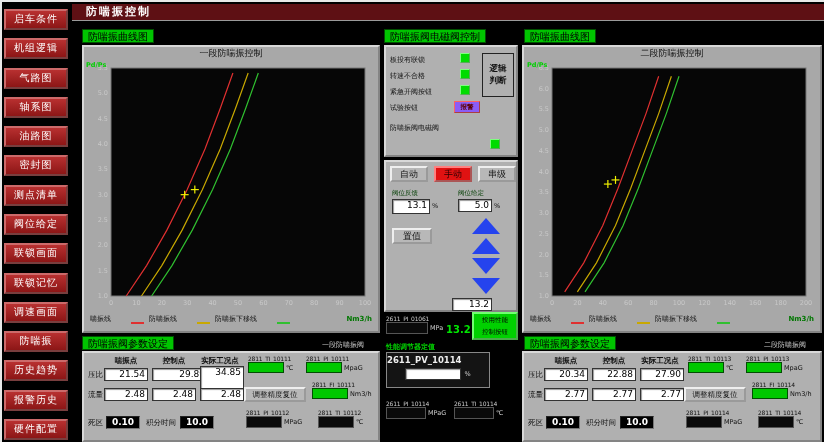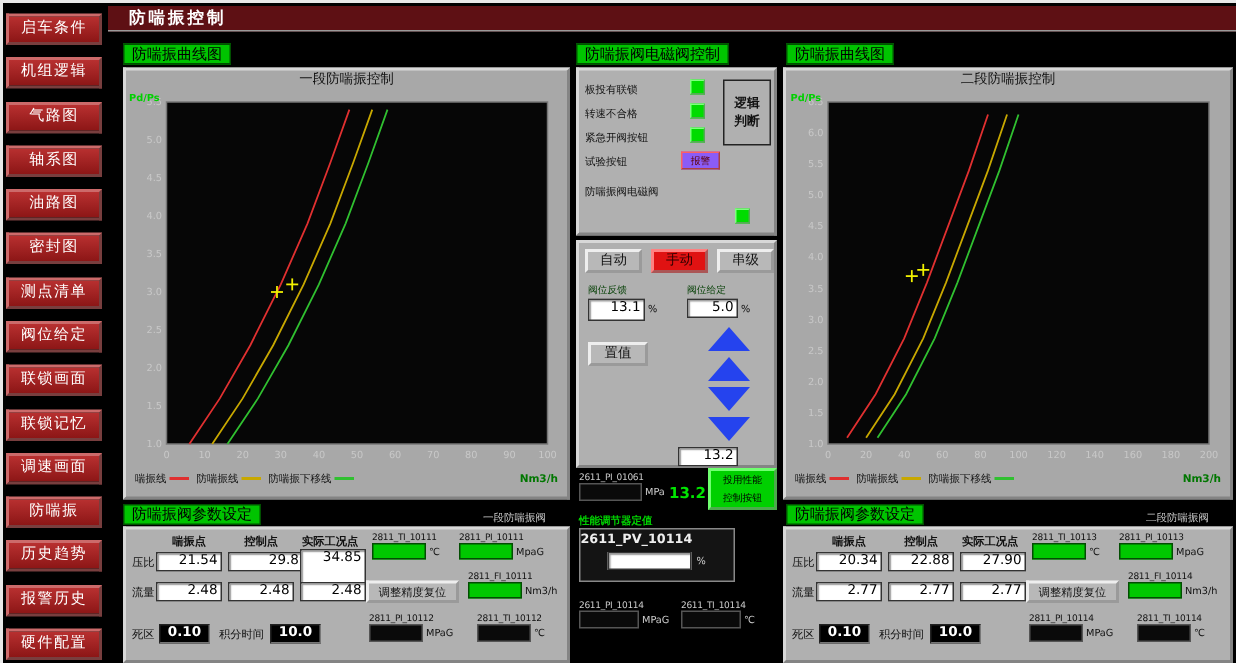--- a/index.html
+++ b/index.html
@@ -18,42 +18,42 @@
             color:#fff;font-size:10px;line-height:16px;text-align:center;letter-spacing:1px;cursor:pointer}
 
   .sec-label{position:absolute;background:#00c400;color:#000;font-size:10px;font-weight:normal;
              height:14px;line-height:13px;padding:0 5px;border:1px solid #005000}
   .subtitle{position:absolute;font-size:7px;color:#c8c8c8;white-space:nowrap}
 
   .chart-frame{position:absolute;width:298px;height:288px;background:#a8a8a8;border:2px outset #d8d8d8;overflow:hidden}
   .chart-title{text-align:center;font-size:9px;color:#111;height:13px;line-height:13px}
   svg.chart{display:block;margin:0 auto}
   .chart-legend{display:flex;align-items:center;gap:5px;padding:0 6px;height:13px}
-  .legend-item{display:inline-flex;align-items:center;gap:2px}
+  .legend-item{display:inline-flex;align-items:flex-end;gap:20px}
   .legend-label{font-size:7px;color:#111;white-space:nowrap}
   .legend-swatch{width:13px;height:2px;display:inline-block}
   .legend-unit{margin-left:auto;font-size:7px;color:#007700;font-weight:bold}
 
   .panel{position:absolute;background:#b0b0b0;border:2px outset #d8d8d8}
 
   .btn{position:absolute;background:#b8b8b8;border:2px outset #eee;font-size:9px;color:#111;
        text-align:center;cursor:pointer;line-height:12px}
   .btn.red{background:#e01212;border-color:#ff8080;color:#2a0000}
   .btn.green{background:#00d000;border-color:#70ff70;color:#000}
 
   .vbox{background:#fff;border:1px solid #333;box-shadow:inset 1px 1px 1px #999;font-size:9px;
         text-align:right;padding-right:2px;color:#000;line-height:11px}
   .nbox{background:#000;color:#fff;border:1px inset #777;font-size:9px;font-weight:bold;
         text-align:center;line-height:11px}
   .gbox{height:11px;background:#00c800;border:1px solid #024d02;font-size:8px;color:#003300;text-align:right}
   .dbox{height:12px;background:#0a0a0a;border:1px solid #555;color:#00d000;font-size:8px;text-align:right;line-height:10px}
 
   .ind{position:absolute;width:10px;height:10px;background:#00dc00;border:1px outset #7fff7f}
   .alarm-box{position:absolute;width:26px;height:12px;background:#8b5cf6;border:1px outset #ff6060;
-             color:#5c0000;font-size:6.5px;text-align:center;line-height:11px;font-weight:normal}
+             color:#5c0000;font-size:6.5px;text-align:center;line-height:11px;font-weight:bold}
   .sol-label{position:absolute;font-size:7px;color:#111;white-space:nowrap}
   .logic-box{position:absolute;border:1px solid #222;background:#b0b0b0;display:flex;flex-direction:column;
              align-items:center;justify-content:center;font-size:8.5px;color:#111;font-weight:bold}
 
   .mini-label{position:absolute;font-size:6.5px;color:#064006;white-space:nowrap}
   .unit{font-size:6.5px;color:#111;white-space:nowrap}
   .unit.light{color:#ccc}
   .tag{position:absolute}
   .tag-name{font-size:6px;color:#111;white-space:nowrap;letter-spacing:-0.2px}
   .tag.on-dark .tag-name{color:#ccc}

